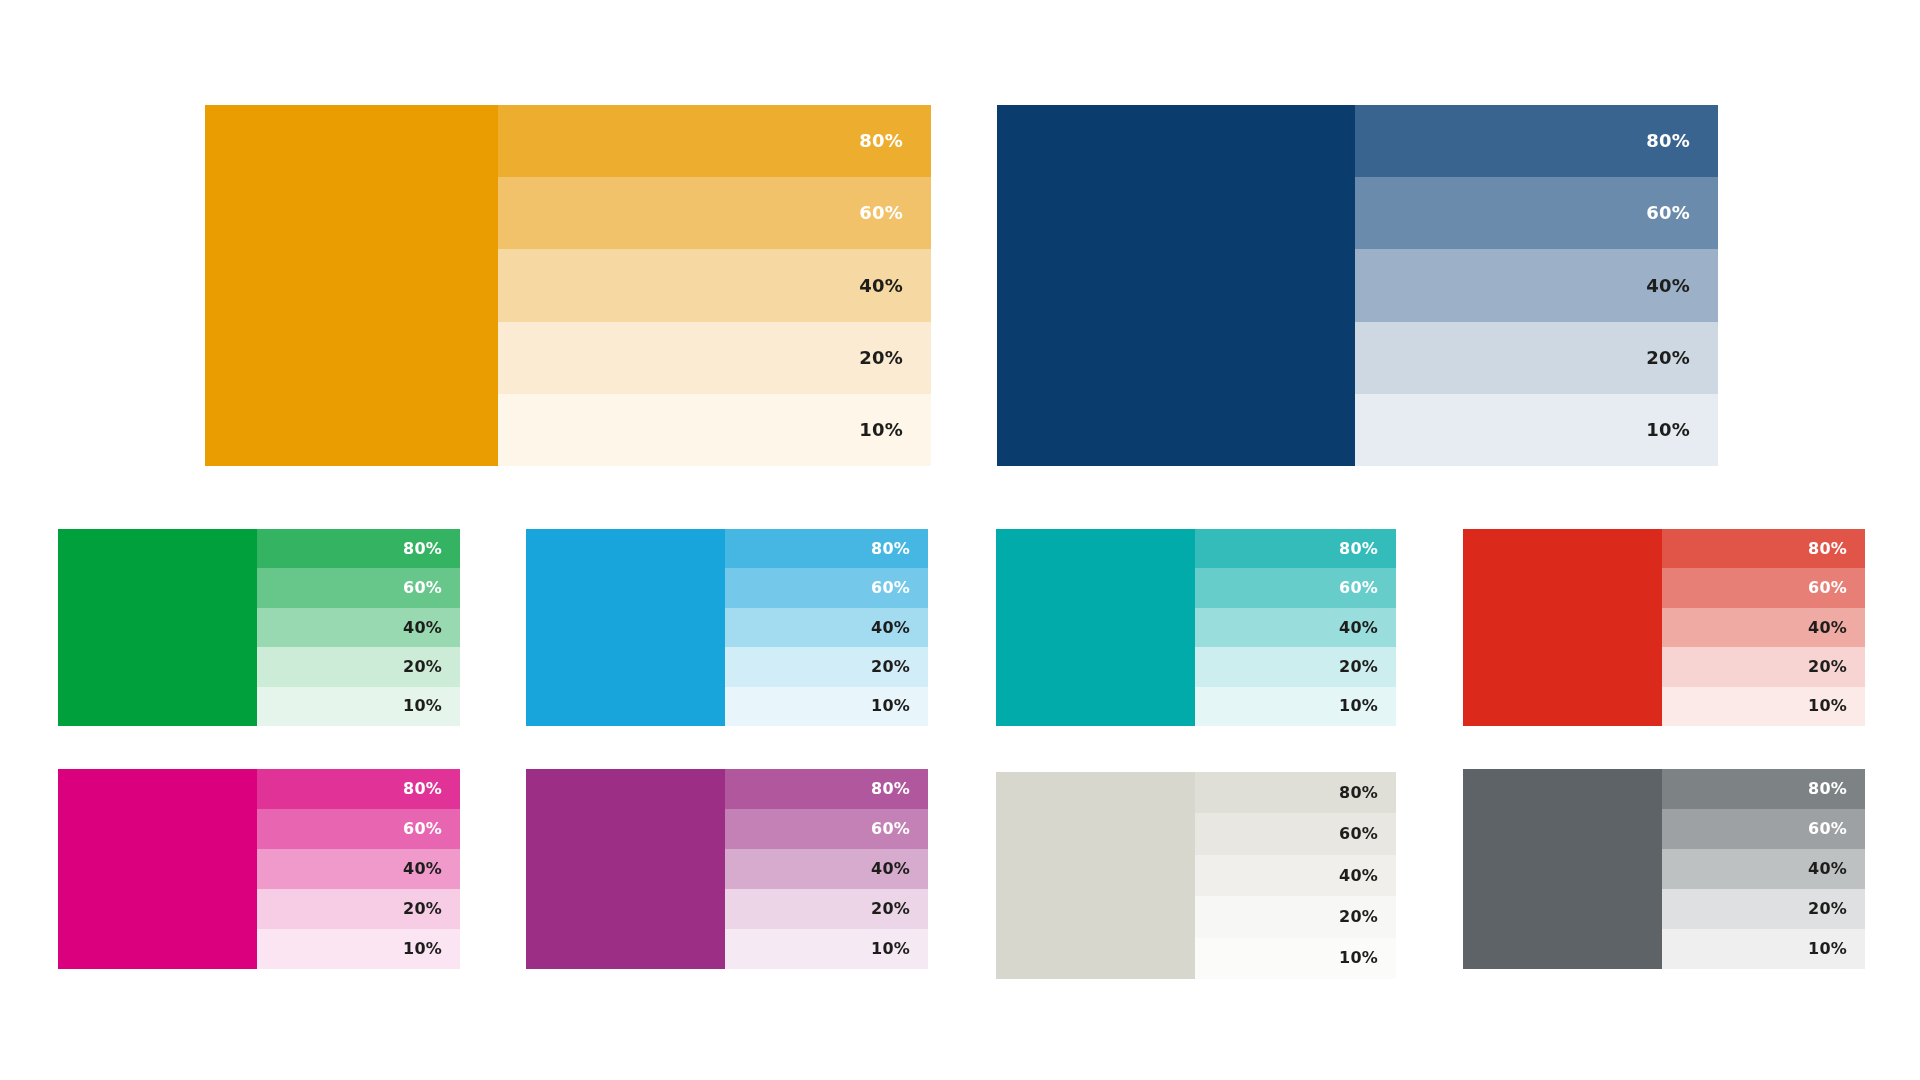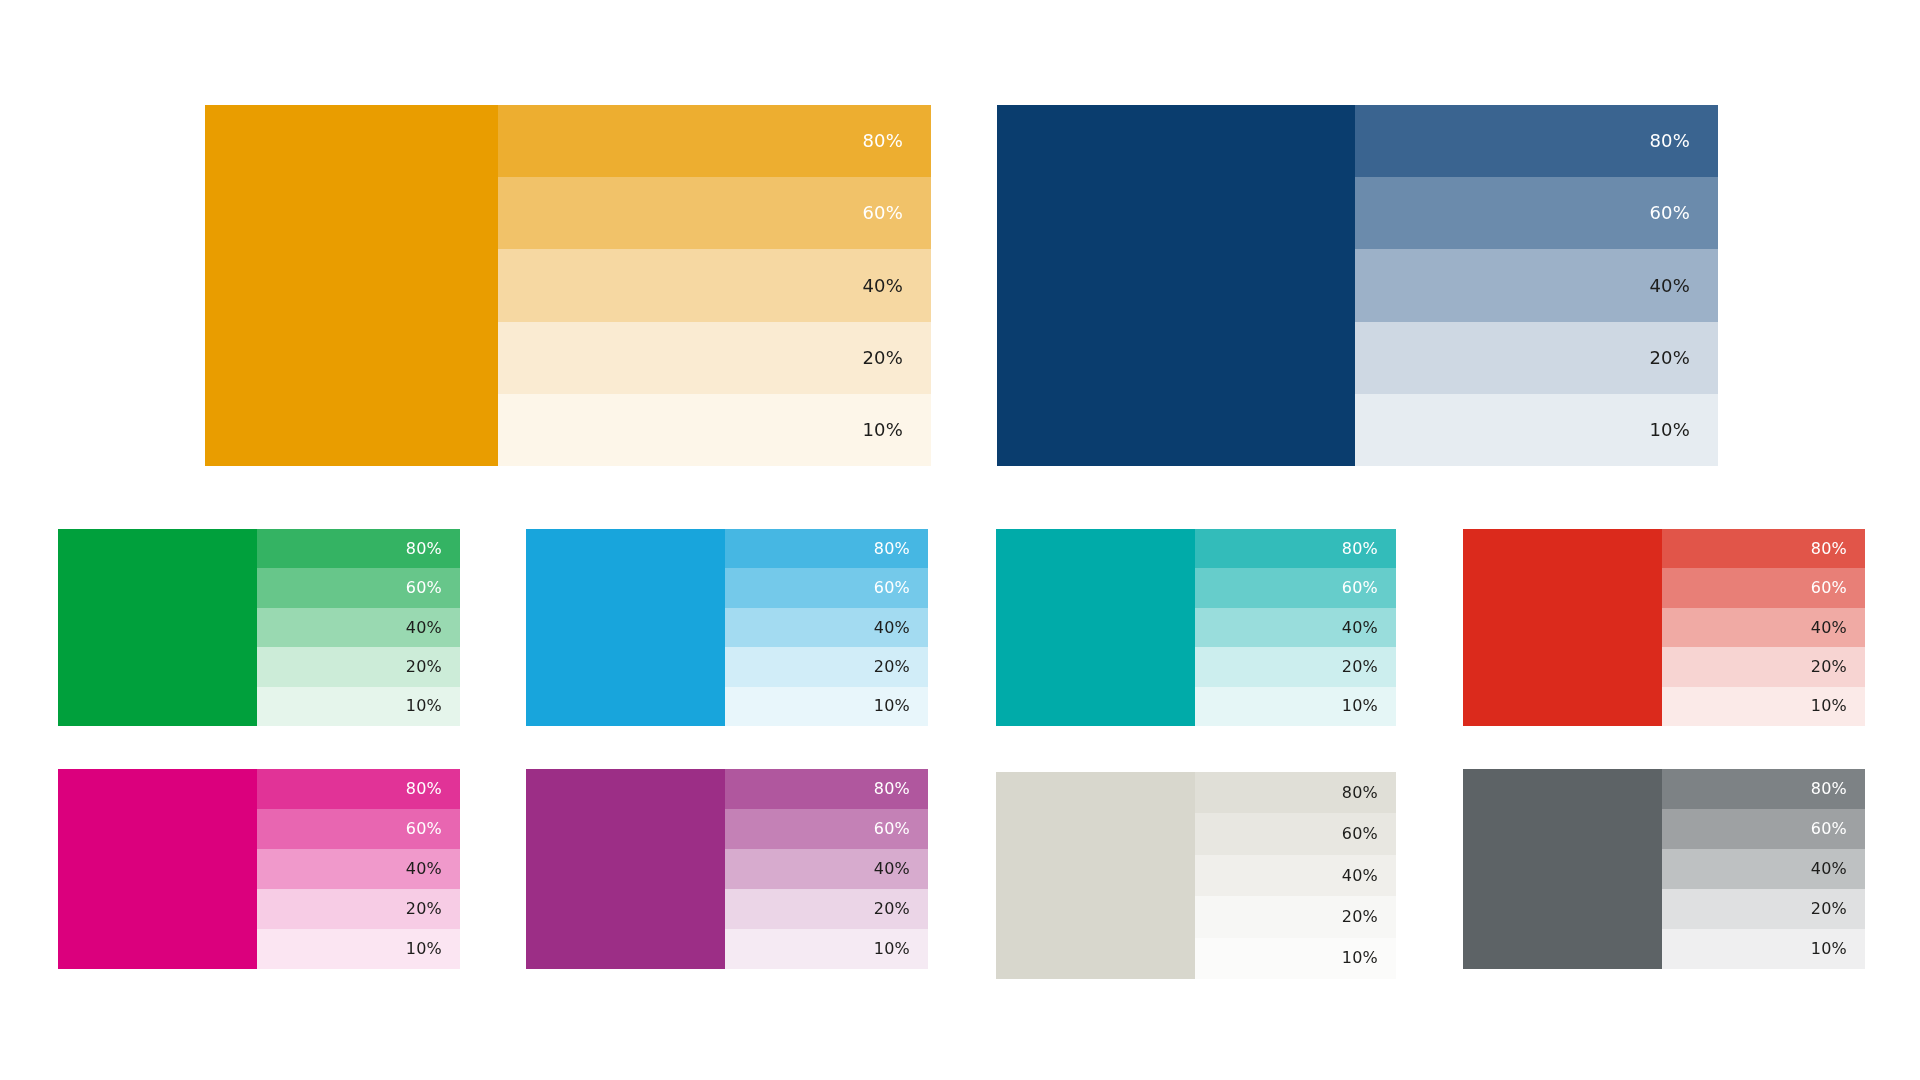--- a/index.html
+++ b/index.html
@@ -49,21 +49,21 @@
     flex: 1 1 0;
     display: flex;
     align-items: center;
     justify-content: flex-end;
     box-sizing: border-box;
     position: relative;
   }
 
   .tint-label {
     font-size: 17px;
-    font-weight: 400;
+    font-weight: 700;
     letter-spacing: 0.2px;
     line-height: 1;
     padding-right: 22px;
     white-space: nowrap;
     user-select: none;
   }
 
   .tint-label.on-dark { color: #ffffff; }
   .tint-label.on-light { color: #1d1d1b; }
 

